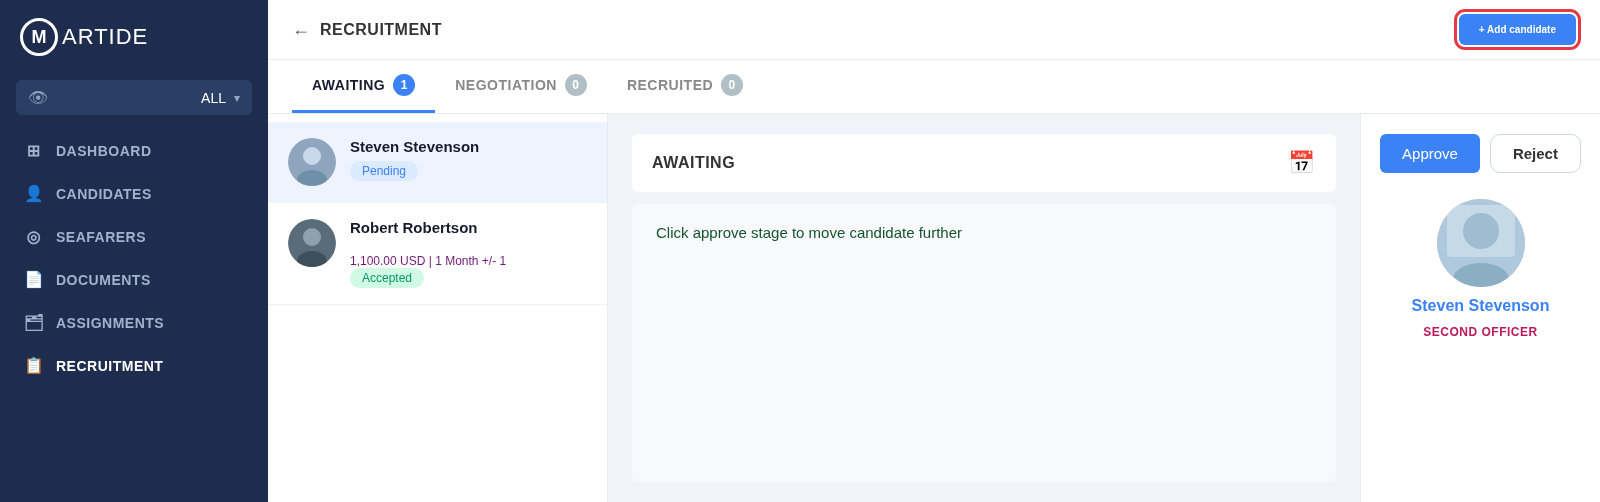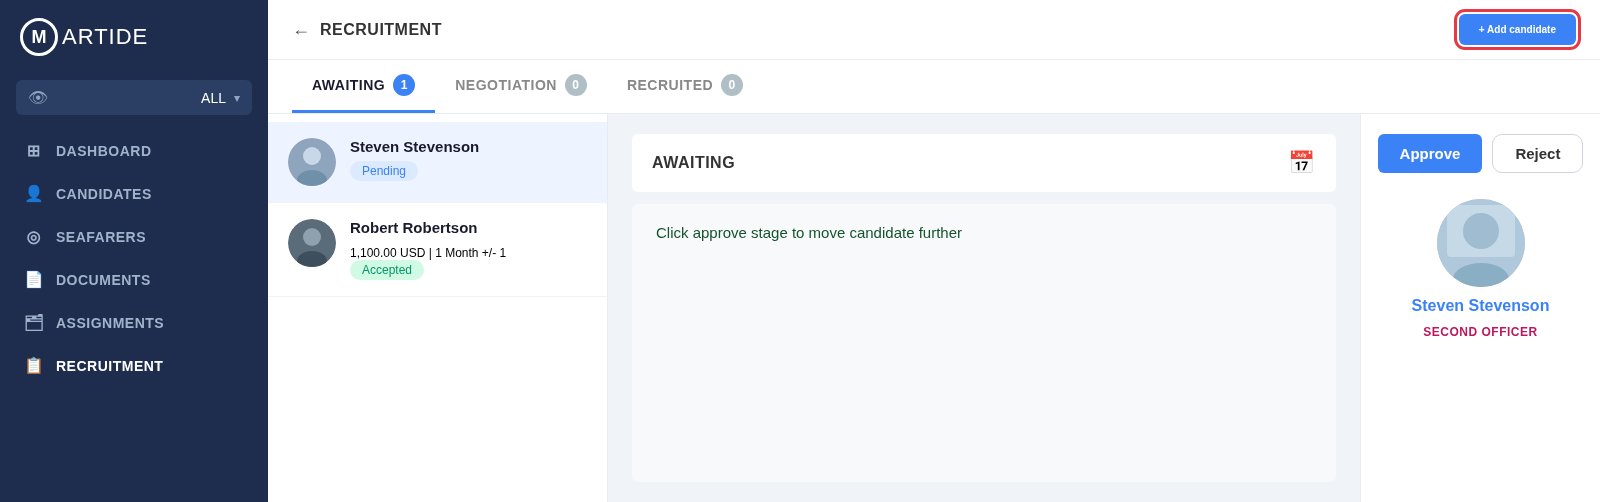--- a/index.html
+++ b/index.html
@@ -153,21 +153,21 @@
     .candidate-info { flex: 1; }
     .candidate-name { font-size: 15px; font-weight: 600; color: #1a1a2e; margin-bottom: 6px; }
     .badge {
       display: inline-block;
       padding: 3px 12px;
       border-radius: 12px;
       font-size: 12px; font-weight: 400;
     }
     .badge.pending { background: #dbeafe; color: #3b82f6; }
     .badge.accepted { background: #d1fae5; color: #059669; }
-    .candidate-meta { font-size: 12px; color: #000000; margin-top: 10px; }
+    .candidate-meta { font-size: 12px; color: #701a75; margin-top: 18px; }
 
     
     .detail-panel {
       flex: 1;
       background: #f0f4f8;
       padding: 20px 24px;
       display: flex;
       flex-direction: column;
       gap: 12px;
     }
@@ -197,21 +197,21 @@
       background: #fff;
       border-left: 1px solid #e8ecf0;
       gap: 10px;
     }
     .action-buttons {
       display: flex; gap: 10px; width: 100%; justify-content: center;
     }
     .approve-btn {
       background: #3b82f6; color: #fff;
       border: none; border-radius: 6px;
-      padding: 10px 22px; font-size: 15px; font-weight: 700;
+      padding: 10px 22px; font-size: 15px; font-weight: 400;
       cursor: pointer;
     }
     .reject-btn {
       background: #fff; color: #333;
       border: 1px solid #d0d5dd;
       border-radius: 10px;
       padding: 10px 22px; font-size: 15px; font-weight: 600;
       cursor: pointer;
     }
     .profile-avatar {

